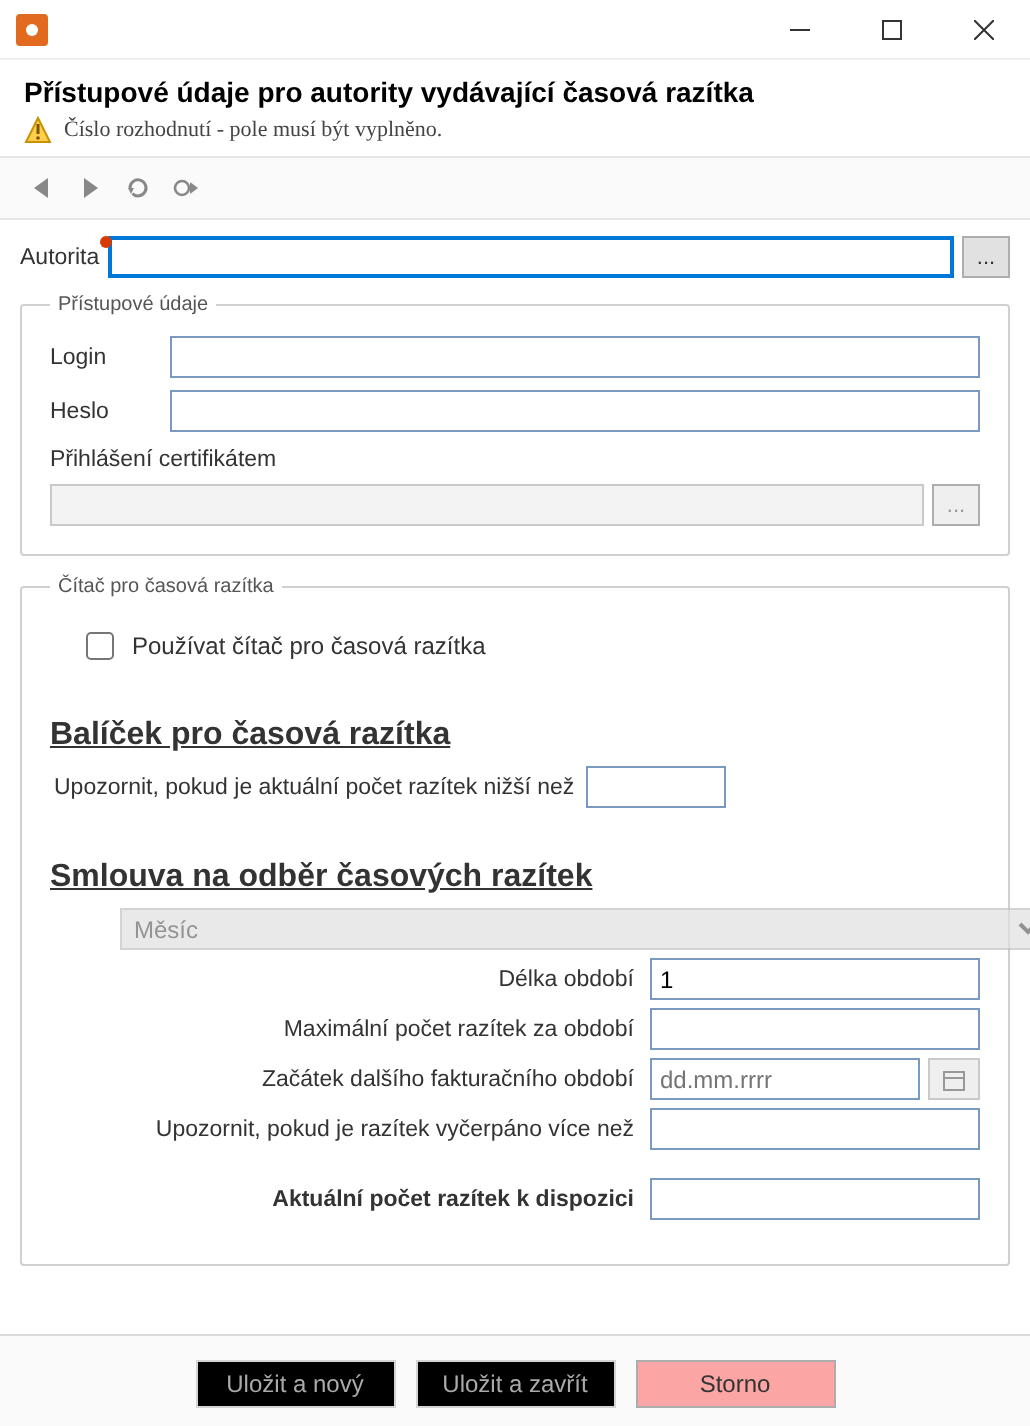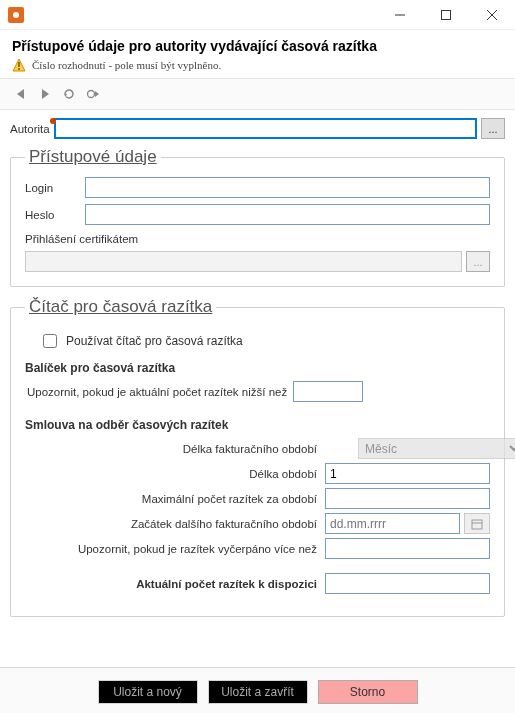--- a/index.html
+++ b/index.html
@@ -116,45 +116,45 @@
     cursor: default;
   }
 
   fieldset.group {
     border: 1px solid #d0d0d0;
     border-radius: 2px;
     margin: 8px 0 10px 0;
     padding: 10px 14px 14px 14px;
   }
   fieldset.group legend {
-    font-size: 17px;
+    font-size: 10px;
     color: #555;
     padding: 0 4px;
-    text-decoration: underline;
   }
 
   .formrow {
     display: flex; align-items: center;
     margin-bottom: 6px;
   }
   .formrow .flabel {
     width: 60px;
     font-size: 11.5px;
   }
   .formrow input { flex: 1; }
 
   .cert-section { margin-top: 8px; }
   .cert-section .clabel { font-size: 11.5px; margin-bottom: 6px; display: block; }
   .cert-row { display: flex; gap: 4px; }
   .cert-row input { flex: 1; background: #f3f3f3; border-color: #c9c9c9; }
 
   .section-title {
     font-weight: 600;
-    font-size: 12px;
-    margin: 10px 0 6px 0;
+    font-size: 16px;
+    margin: 26px 0 6px 0;
+    text-decoration: underline;
   }
 
   .checkbox-row { display: flex; align-items: center; gap: 6px; margin: 4px 0 8px 14px; }
   .checkbox-row input[type=checkbox] { width: 14px; height: 14px; }
 
   .wide-row { display: flex; align-items: center; gap: 8px; margin: 4px 0; padding-left: 2px; }
   .wide-row .wlabel { flex: 0 0 290px; text-align: right; font-size: 11.5px; }
   .wide-row .wlabel.bold { font-weight: 600; }
   .wide-row .winput { flex: 1; }
   .wide-row input[type=text] { width: 100%; }
@@ -307,21 +307,20 @@
     <div class="section-title">Balíček pro časová razítka</div>
 
     <div class="notify-row">
       <span class="nlabel">Upozornit, pokud je aktuální počet razítek nižší než</span>
       <input type="text" value="" style="">
     </div>
 
     <div class="section-title">Smlouva na odběr časových razítek</div>
 
     <div class="wide-row">
-      <span class="wlabel">Délka fakturačního období</span>
       <div class="winput inputspace">
         <select disabled="">
           <option>Měsíc</option>
         </select>
       </div>
     </div>
 
     <div class="wide-row">
       <span class="wlabel">Délka období</span>
       <div class="winput inputspace">

